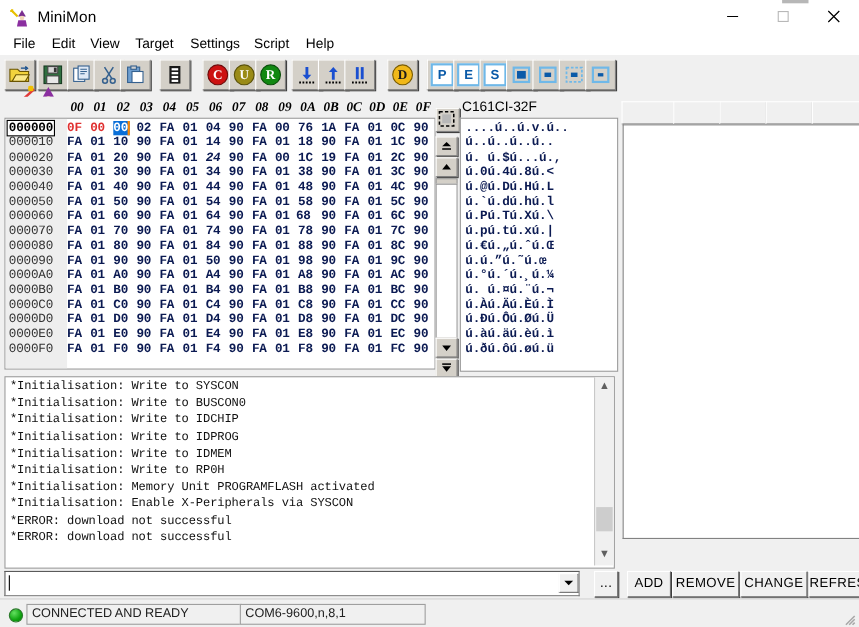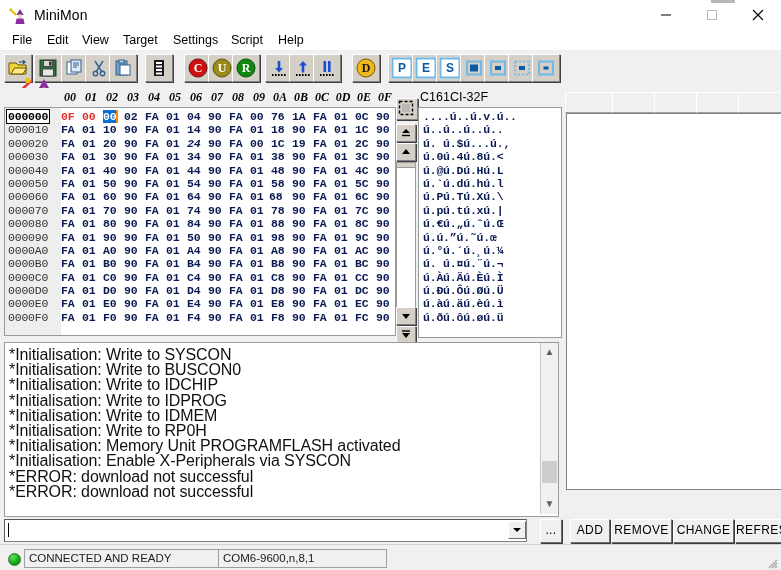--- a/index.html
+++ b/index.html
@@ -80,21 +80,21 @@
     font-family:"Liberation Sans",sans-serif;}
   .asciiwrap{position:absolute;left:418px;top:107px;width:142px;height:229px;
     background:#ffffff;border:1px solid #9a9a9a;overflow:hidden;}
   .arow{height:13.4px;font-family:"Liberation Mono",monospace;font-size:11.5px;
     color:#0b1a52;font-weight:bold;padding-left:4px;white-space:pre;letter-spacing:-0.2px;}
 
   
   .logwrap{position:absolute;left:4px;top:342px;width:553px;height:173px;
     background:#ffffff;border:1px solid #9a9a9a;}
   .logscroll{position:absolute;left:0;top:0;right:18px;bottom:0;overflow:hidden;padding:3px 0 0 4px;}
-  .logline{font-family:Liberation Sans, sans-serif;font-size:16px;color:#101010;
+  .logline{font-family:Liberation Mono, monospace;font-size:11px;color:#101010;
     height:15.2px;white-space:pre;letter-spacing:-0.1px;}
   .logsb{position:absolute;right:0;top:0;width:17px;height:171px;background:#f0f0f0;
     border-left:1px solid #c8c8c8;}
   .logsb .ar{position:absolute;left:0;width:17px;height:17px;text-align:center;
     line-height:17px;font-size:10px;color:#606060;}
   .logsb .thumb{position:absolute;left:1px;width:15px;background:#cdcdcd;}
 
   
   .rightwrap{position:absolute;left:565px;top:92px;width:216px;height:400px;}
   .rhdr{position:absolute;top:0;height:19px;background:#f0f0f0;

